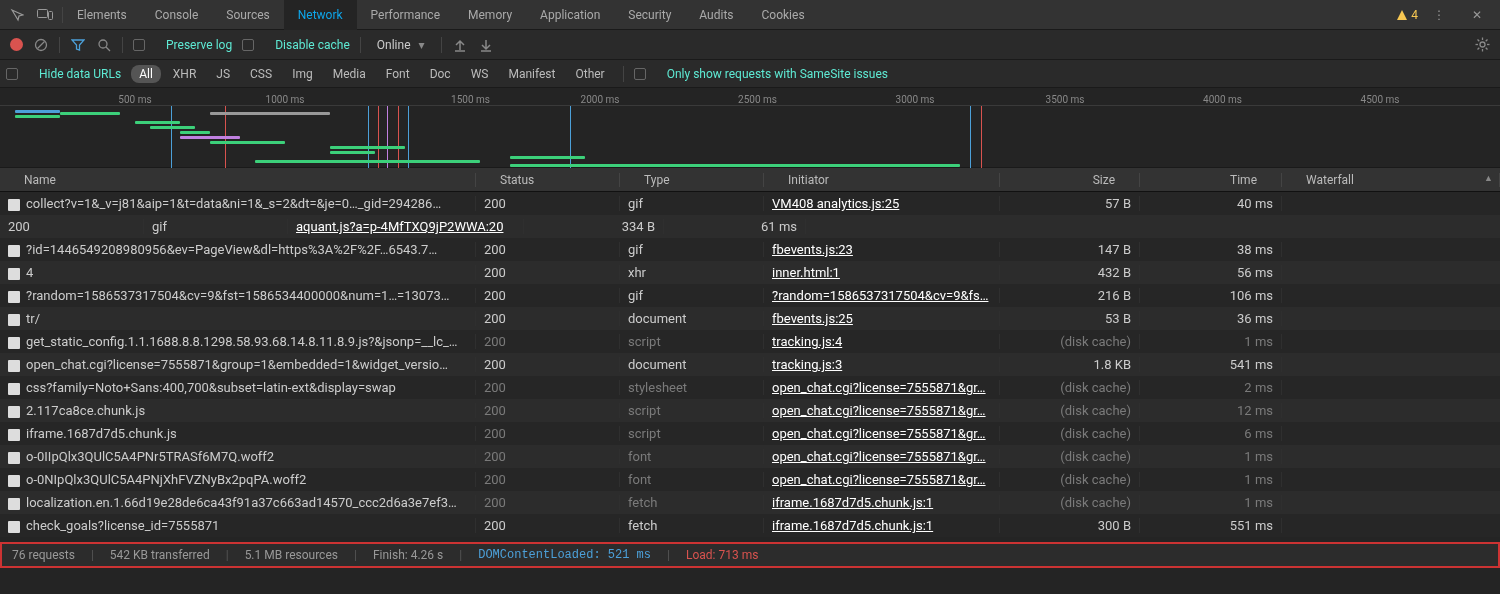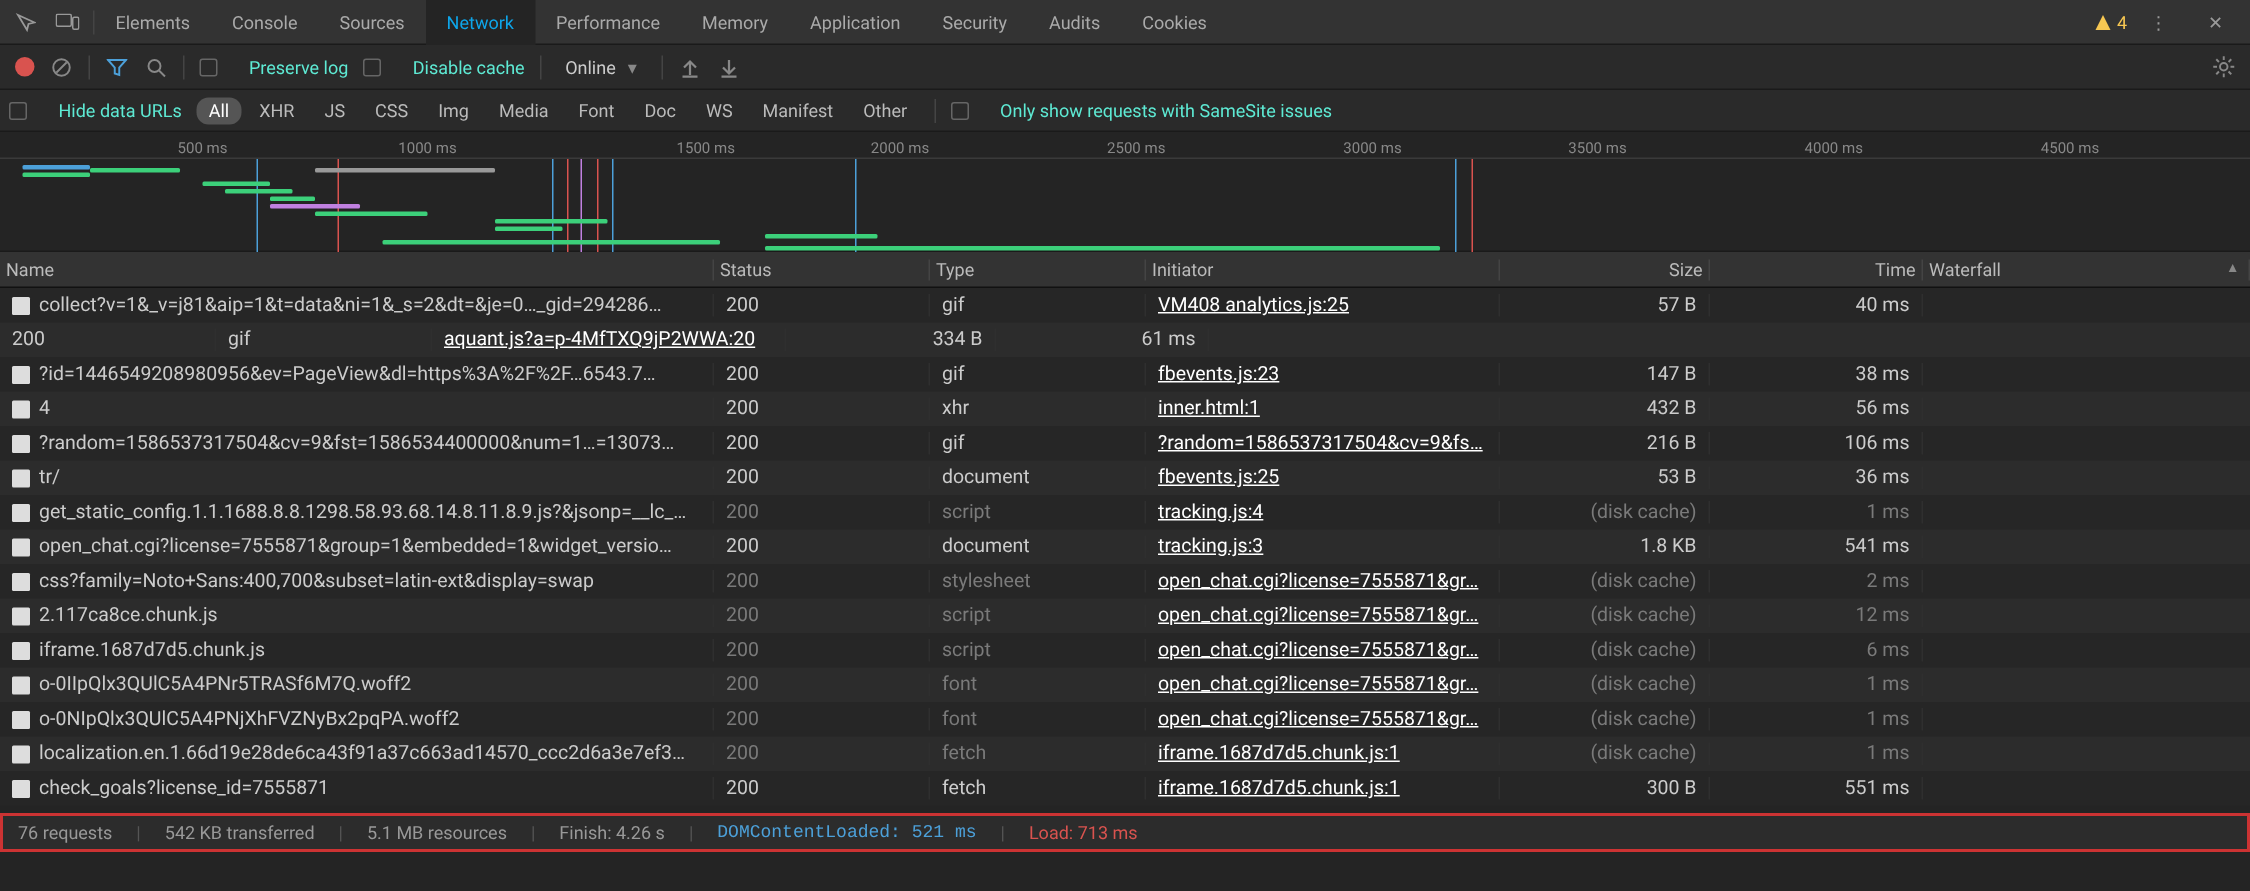--- a/index.html
+++ b/index.html
@@ -34,21 +34,21 @@
 
 .timeline { height: 80px; background: #242424; position: relative; border-bottom: 1px solid #1a1a1a; }
 .ruler { height: 18px; position: relative; border-bottom: 1px solid #3a3a3a; }
 .ruler .tick { position: absolute; top: 6px; font-size: 10px; color: #888; transform: translateX(-50%); }
 .waterfall-mini { position: relative; height: 62px; }
 .waterfall-mini .bar { position: absolute; height: 3px; border-radius: 1px; }
 .waterfall-mini .vline { position: absolute; top: 0; bottom: 0; width: 1px; }
 
 
 .table-header { height: 24px; background: #333; display: flex; align-items: center; border-bottom: 1px solid #111; }
-.table-header .col { padding: 0 4px; color: #bbb; border-right: 1px solid #444;}
+.table-header .col { padding: 0 24px; color: #bbb; border-right: 1px solid #444;}
 .col-name  { width: 476px; }
 .col-status{ width: 144px; }
 .col-type  { width: 144px; }
 .col-init  { width: 236px; }
 .col-size  { width: 140px; text-align: right; }
 .col-time  { width: 142px; text-align: right; }
 .col-wf    { flex: 1; position: relative; }
 .sort-ind { position: absolute; right: 6px; color: #888; font-size: 9px; }
 
 

